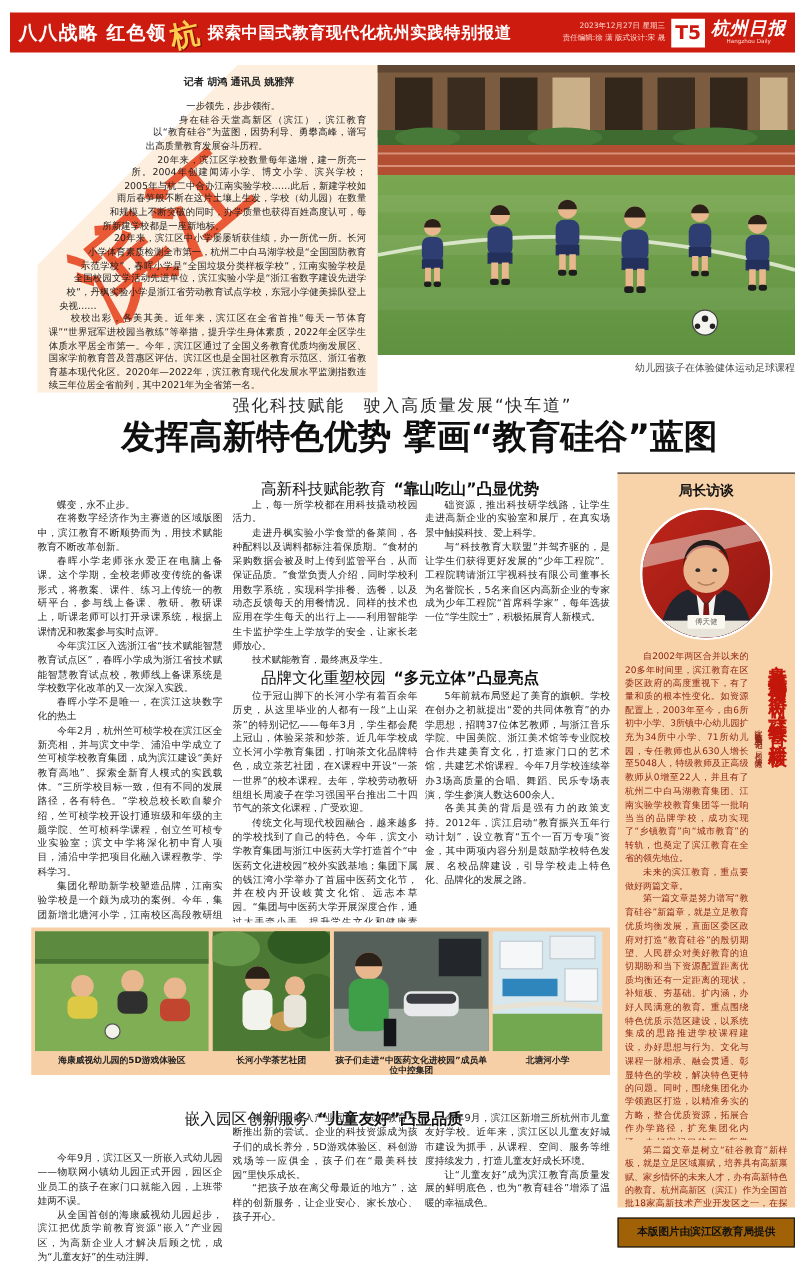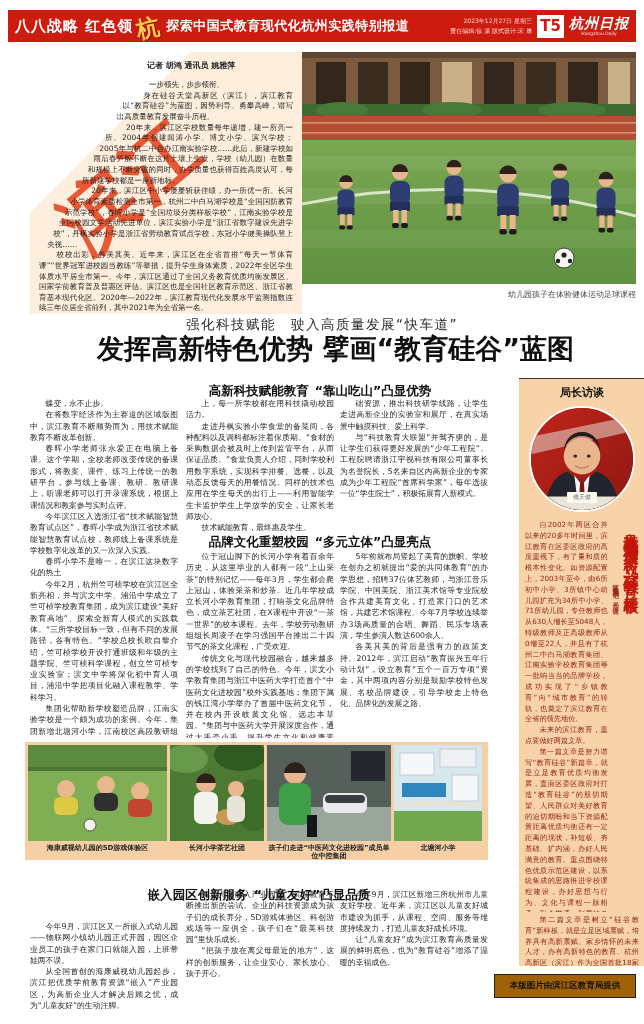--- a/index.html
+++ b/index.html
@@ -30,21 +30,21 @@
 .lead-photo { position:absolute; left:302px; top:52px; width:334px; height:232px; }
 .lead-photo svg { display:block; width:100%; height:100%; }
 .lead-caption { position:absolute; left:302px; top:289px; width:334px; text-align:right; font-size:8px; color:#4a4a4a; }
 
 
 .kicker { position:absolute; left:0; top:316px; width:644px; text-align:center; font-size:13.5px; color:#2a2a2a; letter-spacing:1.5px; }
 .headline { position:absolute; left:0; top:331px; width:644px; text-align:center; font-size:27px; font-weight:900; color:#0f0f0f;padding-left:27px; }
 
 
 .sec-head { position:absolute; font-size:12.5px; color:#111; text-align:center; white-space:nowrap; }
-.sec-head .t1 { font-weight:bold; margin-right:6px; }
+.sec-head .t1 { font-weight:normal; margin-right:6px; }
 .sec-head .t2 { font-weight:900; }
 #sec1-head { left:150px; top:383px; width:340px; }
 #sec2-head { left:150px; top:534px; width:340px; }
 #sec3-head { left:30px; top:855px; width:458px;margin-top:32px; }
 .colblock { position:absolute; overflow:hidden; }
 .colblock p { font-size:7.8px; line-height:1.45; text-align:justify; text-indent:2em; color:#262626; }
 #col-left { left:30px; top:398px; width:148px; height:340px; }
 #s1c2 { left:186px; top:398px; width:148px; height:133px; }
 #s1c3 { left:340px; top:398px; width:148px; height:133px; }
 #s2c2 { left:186px; top:551px; width:148px; height:187px; }
@@ -55,21 +55,21 @@
 
 
 .photo-strip { position:absolute; left:25px; top:742px; width:463px; height:118px; background:#f6cfa6; padding:3px; }
 .strip-photos { display:flex; gap:3px; height:96px; }
 .strip-photos svg { display:block; height:100%; }
 .strip-caps { display:flex; gap:3px; margin-top:3px; }
 .strip-caps div { font-size:7px; font-weight:bold; color:#222; text-align:center; line-height:1.2; }
 .w139 { width:139px; } .w94 { width:94px; } .w124 { width:124px; } .w88 { width:88px; }
 
 
-.sidebar { position:absolute; left:519px; top:378px; width:126px; height:588px; background:#f8d2a8; border-top:1.5px solid #333; padding:4px 6px; overflow:hidden; }
+.sidebar { position:absolute; left:494px; top:378px; width:142px; height:588px; background:#f8d2a8; border-top:1.5px solid #333; padding:4px 6px; overflow:hidden; }
 .sb-head { text-align:center; font-size:11px; font-weight:900; color:#111; margin:2px 0 6px; }
 .sb-photo { width:106px; height:106px; border-radius:50%; overflow:hidden; margin:0 auto 8px; position:relative; border:2px solid #fff; background:#a81f14; }
 .sb-photo svg { display:block; width:100%; height:100%; }
 .nameplate { position:absolute; left:50%; bottom:7px; transform:translateX(-50%); background:#fbf8ef; color:#6b6b66; font-size:6px; padding:1px 6px; border-radius:1px; white-space:nowrap; }
 .sb-row { display:flex; height:392px; overflow:hidden; }
 .sb-paras { flex:1; overflow:hidden; }
 .sb-paras p, .sb-tail p { font-size:7.2px; line-height:1.5; color:#8f2517; text-align:justify; text-indent:2em; }
 .sb-vert { display:flex; flex-direction:row; margin-left:3px; }
 .v-byline { writing-mode:vertical-rl; font-size:6.5px; color:#8f2517; letter-spacing:1px; margin-right:2px; padding-top:58px; }
 .v-title { writing-mode:vertical-rl; font-size:15px; font-weight:900; color:#c3170b; letter-spacing:2px; line-height:1.15; }

